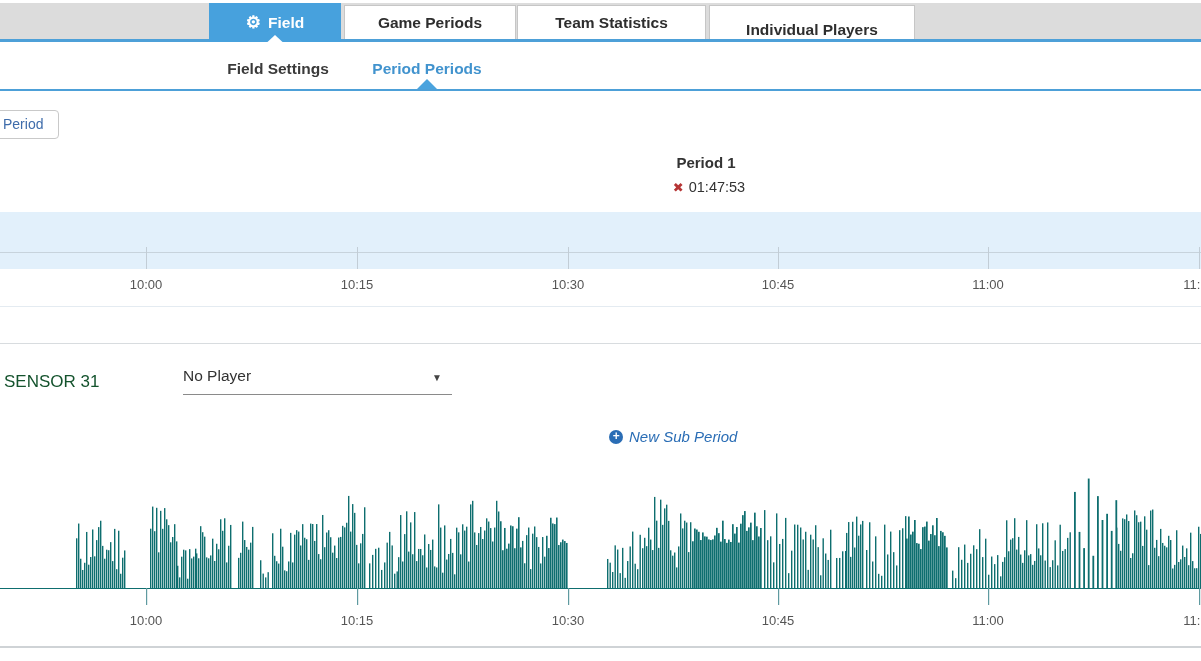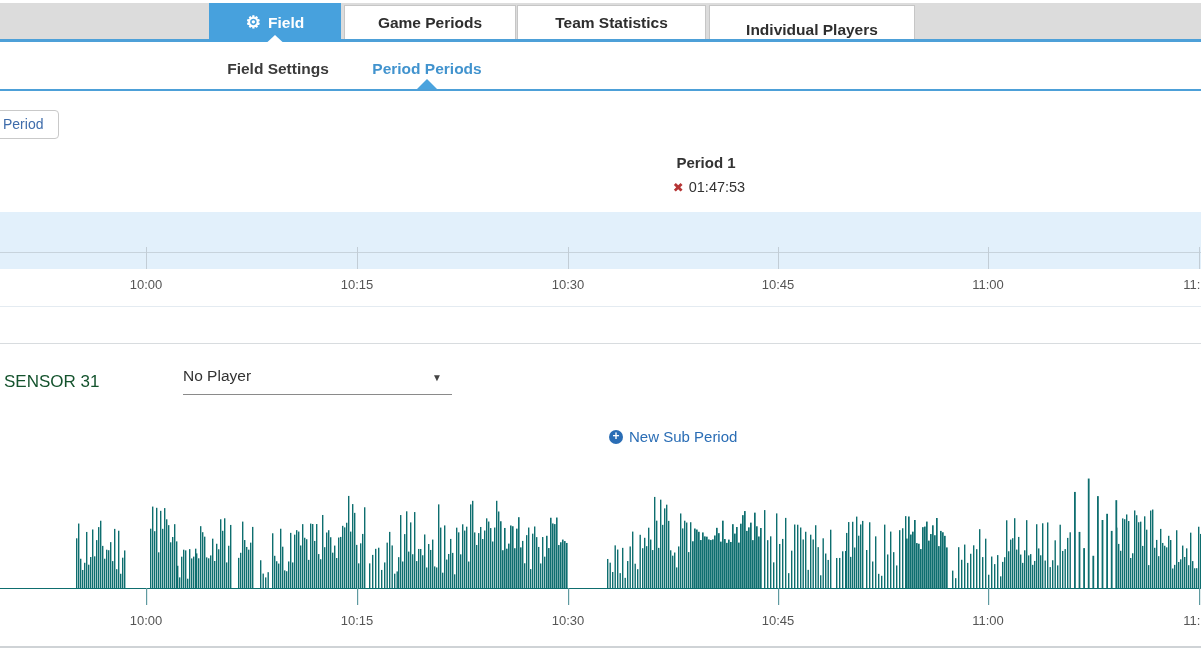--- a/index.html
+++ b/index.html
@@ -44,21 +44,21 @@
   .divider-b{position:absolute;top:343px;left:0;width:1201px;height:1px;background:#d8dcdf;}
 
   
   .sensor-label{position:absolute;left:4px;top:372px;font-size:17px;color:#14532d;}
   .player-select{position:absolute;left:175px;top:363px;width:269px;height:31px;
        border-bottom:1px solid #8a8a8a;cursor:pointer;margin-left:8px;}
   .player-select .value{position:absolute;left:0;top:4px;font-size:15.5px;color:#333;}
   .player-select .caret{position:absolute;right:10px;top:9px;font-size:10px;color:#444;}
 
   
-  .new-sub{position:absolute;left:609px;top:428px;width:220px;display:flex;align-items:center;cursor:pointer;}
+  .new-sub{position:absolute;left:609px;top:428px;width:220px;display:flex;align-items:center;cursor:pointer;font-style:italic;}
   .plus-circle{width:14px;height:14px;border-radius:50%;background:#2a6db5;color:#fff;
        font-size:12px;line-height:13px;text-align:center;font-weight:bold;flex:0 0 14px;}
   .plus-circle::before{content:"+";}
   .new-sub .lbl{margin-left:6px;color:#2a6db5;font-size:15px;}
 
   
   #waveform{position:absolute;left:0;top:450px;}
   .axis-label{position:absolute;top:613px;width:46px;margin-left:-23px;text-align:center;font-size:13px;color:#555;}
   .divider-c{position:absolute;top:646px;left:0;width:1201px;height:2px;background:#cfd3d6;}
 </style>

